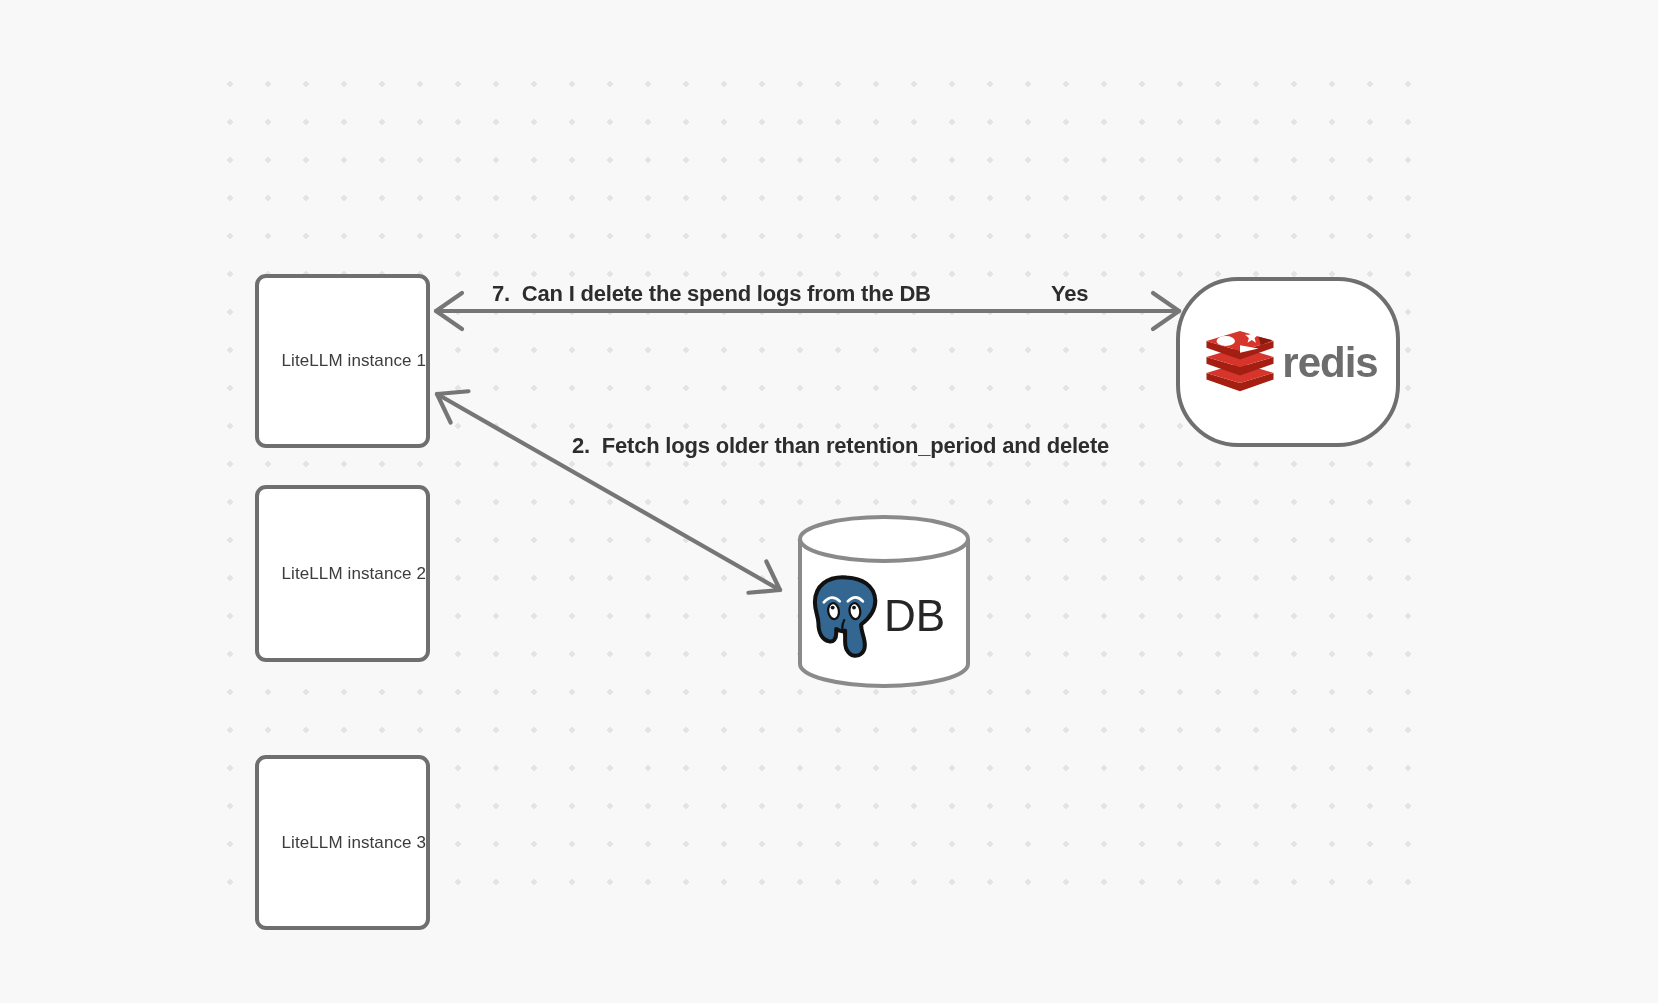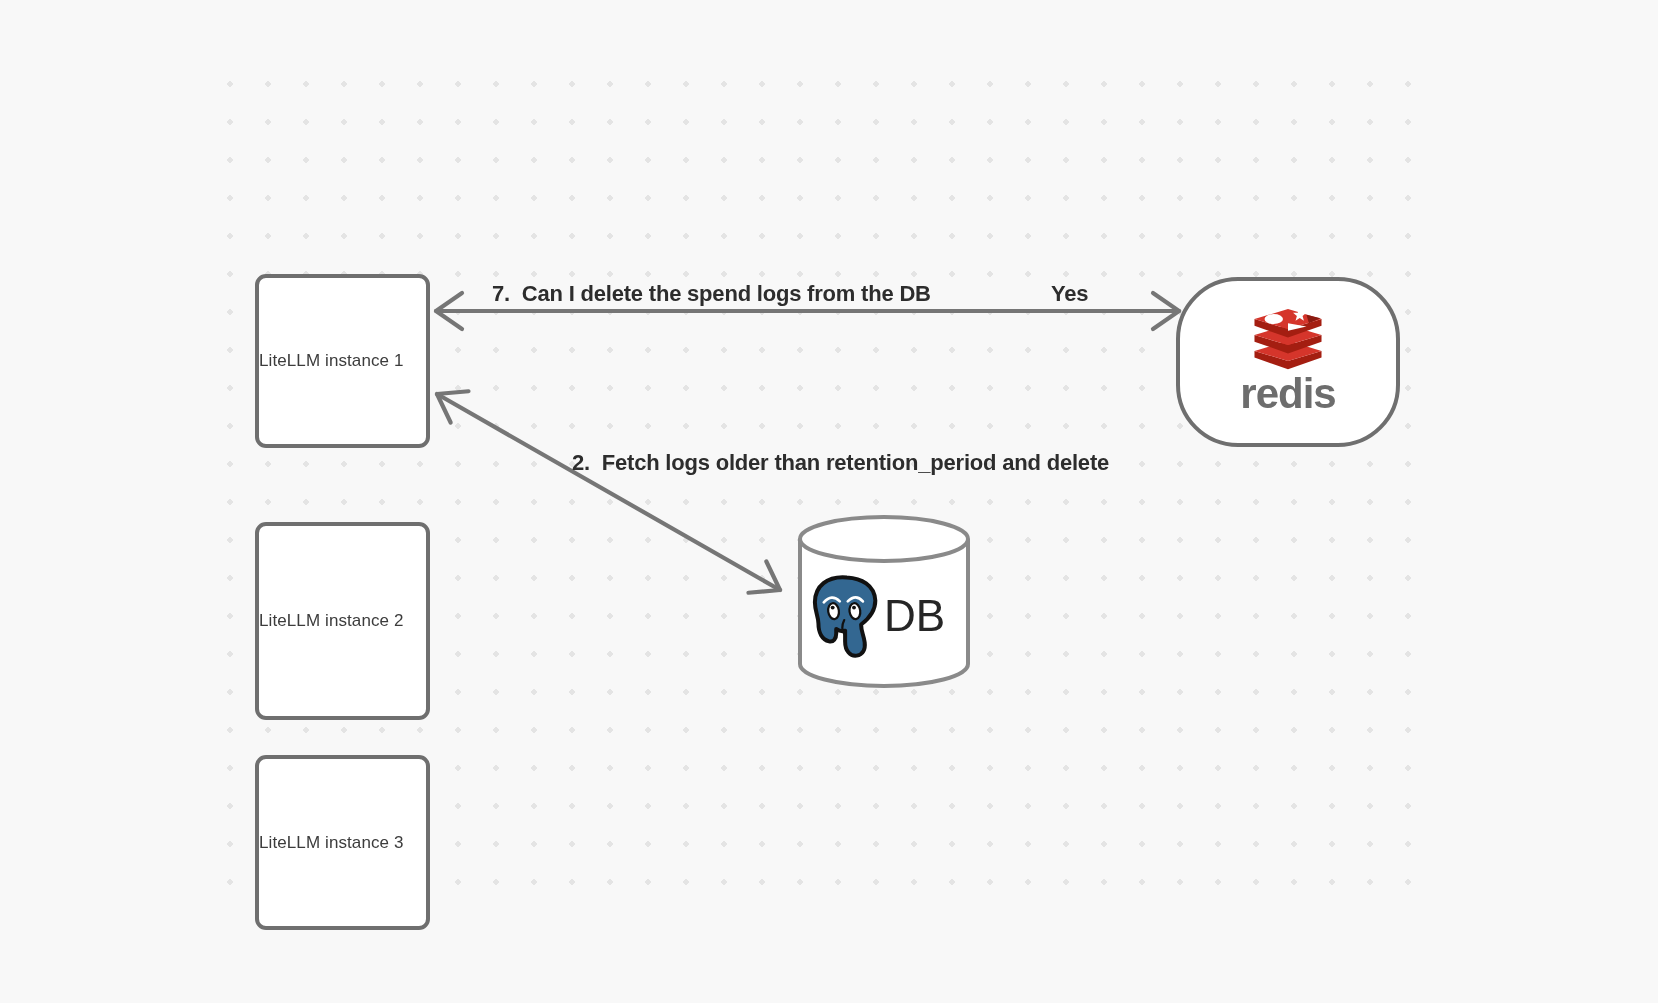--- a/index.html
+++ b/index.html
@@ -18,40 +18,40 @@
     left:211px;top:65px;width:1216px;height:836px;
     background-image:radial-gradient(circle,#e4e4e4 2.6px,rgba(0,0,0,0) 2.7px);
     background-size:38px 38px;
   }
   .llm-box{
     position:absolute;
     width:175px;height:174px;
     background:#ffffff;
     border:4px solid #6f6f6f;
     border-radius:11px;
-    display:flex;align-items:center;justify-content:flex-start;
+    display:flex;align-items:center;justify-content:flex-end;
     box-sizing:border-box;
   }
   .llm-box .box-label{
     font-size:17px;
     color:#3c3c3c;
     letter-spacing:0.1px;
   }
   #box1{left:255px;top:274px;}
-  #box2{left:255px;top:522px;height:198px;}
+  #box2{left:255px;top:485px;height:177px;}
   #box3{left:255px;top:755px;height:175px;}
 
   .redis-node{
     position:absolute;
     left:1176px;top:277px;width:224px;height:170px;
     background:#ffffff;
     border:4px solid #6f6f6f;
     border-radius:62px;
     box-sizing:border-box;
-    display:flex;flex-direction:column;align-items:center;justify-content:center;
+    display:flex;align-items:center;justify-content:center;
   }
   .redis-wordmark{
     font-size:42px;
     font-weight:700;
     color:#6d6d6d;
     letter-spacing:-1px;
     line-height:1;
     margin-top:2px;
   }
   .db-cylinder-svg{position:absolute;left:797px;top:514px;}
@@ -65,21 +65,21 @@
     position:absolute;
     font-size:22px;
     font-weight:700;
     color:#2d2d2d;
     white-space:pre;
     letter-spacing:-0.2px;
     line-height:1.2;
   }
   #label-step1{left:492px;top:281px;}
   #label-yes{left:1022px;top:281px;margin-left:29px;}
-  #label-step2{left:572px;top:450px;}
+  #label-step2{left:572px;top:433px;}
 </style>
 </head>
 <body>
 
 <div class="canvas">
 
   <div class="dot-grid"></div>
 
   <div class="llm-box" id="box1">
     <span class="box-label">LiteLLM instance 1</span>

